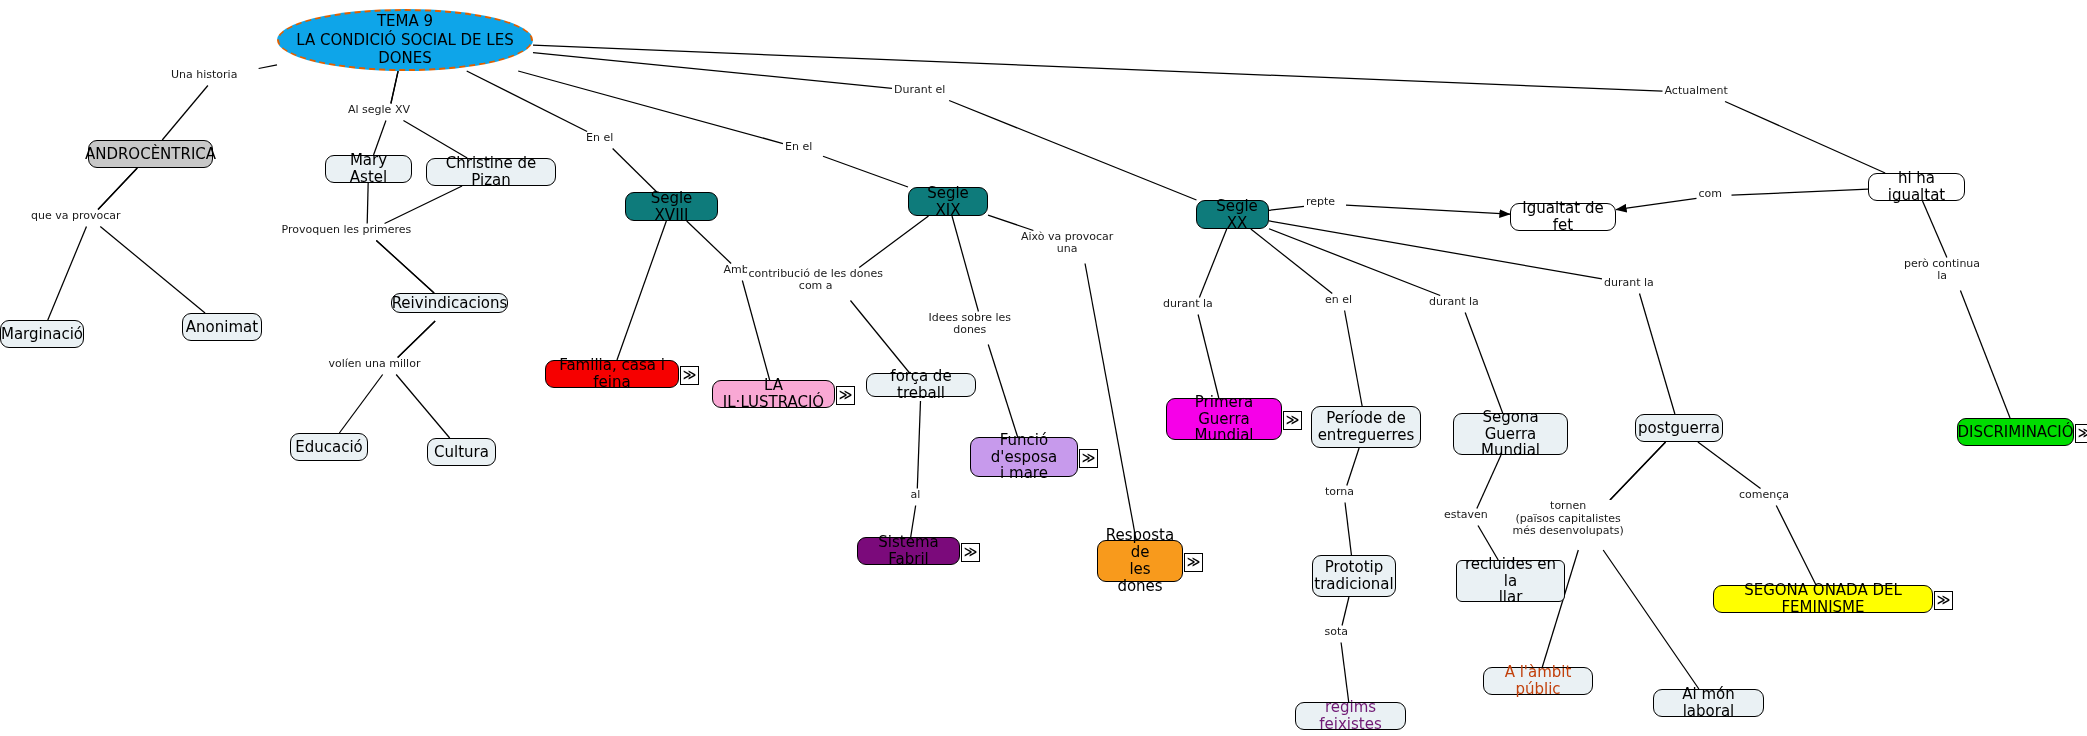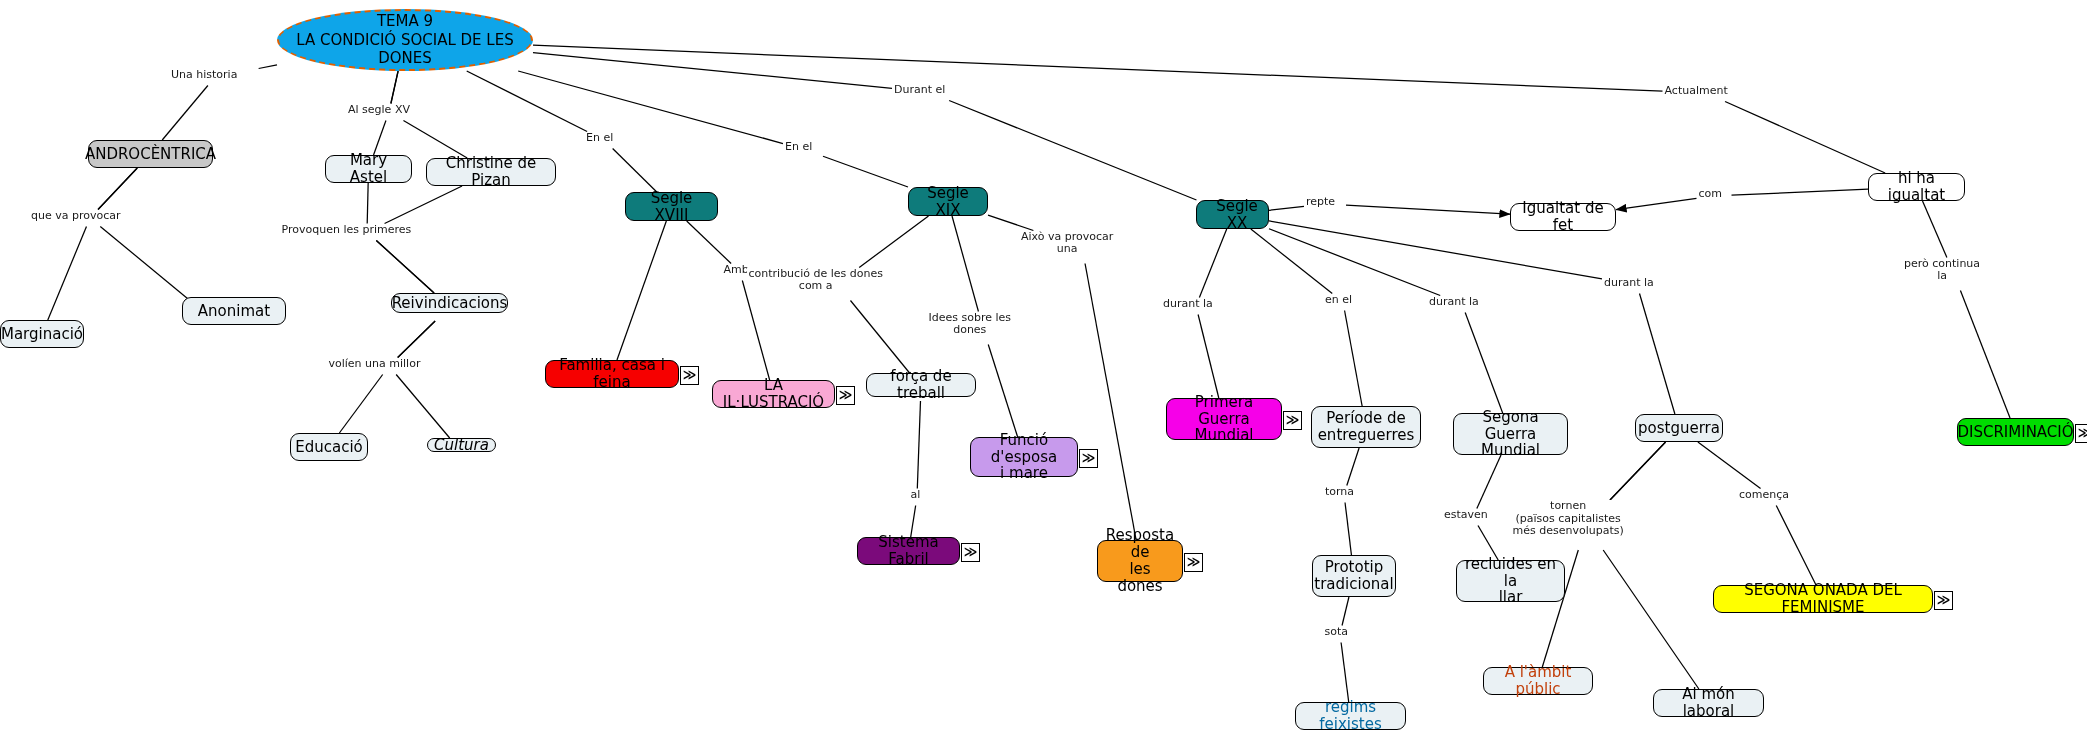--- a/index.html
+++ b/index.html
@@ -155,26 +155,26 @@
         <line x1="1922.5344827586207" y1="201" x2="1946.8879310344828" y2="257.5"></line>
         <line x1="1960.4224683544303" y1="290.5" x2="2010.0506329113923" y2="418"></line>
       </g>
   </svg>
 
   <div id="node-layer">
       <div class="node root" style="left: 277px; top: 9px; width: 256px; height: 62px; background: #0ea5e9; color: rgb(0, 0, 0);"><span>TEMA 9
 LA CONDICIÓ SOCIAL DE LES DONES</span></div>
       <div class="node" style="left: 88px; top: 140px; width: 125px; height: 28px; background: rgb(200, 200, 200); color: rgb(0, 0, 0);"><span>ANDROCÈNTRICA</span></div>
       <div class="node" style="left: 0px; top: 320px; width: 84px; height: 28px; background: rgb(234, 241, 244); color: rgb(0, 0, 0);"><span>Marginació</span></div>
-      <div class="node" style="left: 182px; top: 297px; width: 104px; height: 28px; background: rgb(234, 241, 244); color: rgb(0, 0, 0);"><span>Anonimat</span></div>
+      <div class="node" style="left: 182px; top: 313px; width: 80px; height: 28px; background: rgb(234, 241, 244); color: rgb(0, 0, 0);"><span>Anonimat</span></div>
       <div class="node" style="left: 325px; top: 155px; width: 87px; height: 28px; background: rgb(234, 241, 244); color: rgb(0, 0, 0);"><span>Mary Astel</span></div>
       <div class="node" style="left: 426px; top: 158px; width: 130px; height: 28px; background: rgb(234, 241, 244); color: rgb(0, 0, 0);"><span>Christine de Pizan</span></div>
       <div class="node" style="left: 391px; top: 293px; width: 117px; height: 20px; background: rgb(234, 241, 244); color: rgb(0, 0, 0);"><span>Reivindicacions</span></div>
       <div class="node" style="left: 290px; top: 433px; width: 78px; height: 28px; background: rgb(234, 241, 244); color: rgb(0, 0, 0);"><span>Educació</span></div>
-      <div class="node" style="left: 427px; top: 438px; width: 69px; height: 14px; background: rgb(234, 241, 244); color: rgb(0, 0, 0); font-style: italic;"><span>Cultura</span></div>
+      <div class="node" style="left: 427px; top: 438px; width: 69px; height: 28px; background: rgb(234, 241, 244); color: rgb(0, 0, 0);"><span>Cultura</span></div>
       <div class="node" style="left: 625px; top: 192px; width: 93px; height: 29px; background: rgb(14, 123, 123); color: rgb(0, 0, 0);"><span>Segle XVIII</span></div>
       <div class="node" style="left: 545px; top: 360px; width: 134px; height: 28px; background: rgb(246, 0, 0); color: rgb(0, 0, 0);"><span>Familia, casa i feina</span></div>
       <div class="badge" style="left: 680px; top: 366px;">≫</div>
       <div class="node" style="left: 712px; top: 380px; width: 123px; height: 28px; background: #f9a8d4; color: rgb(0, 0, 0);"><span>LA IL·LUSTRACIÓ</span></div>
       <div class="badge" style="left: 836px; top: 386px;">≫</div>
       <div class="node" style="left: 908px; top: 187px; width: 80px; height: 29px; background: rgb(14, 123, 123); color: rgb(0, 0, 0);"><span>Segle XIX</span></div>
       <div class="node" style="left: 866px; top: 373px; width: 110px; height: 24px; background: rgb(234, 241, 244); color: rgb(0, 0, 0);"><span>força de treball</span></div>
       <div class="node" style="left: 970px; top: 437px; width: 108px; height: 40px; background: rgb(199, 154, 236); color: rgb(0, 0, 0);"><span>Funció d'esposa
 i mare</span></div>
       <div class="badge" style="left: 1079px; top: 449px;">≫</div>
@@ -184,24 +184,24 @@
 les dones</span></div>
       <div class="badge" style="left: 1184px; top: 553px;">≫</div>
       <div class="node" style="left: 1196px; top: 200px; width: 73px; height: 29px; background: rgb(14, 123, 123); color: rgb(0, 0, 0); padding-left: 16px;"><span>Segle XX</span></div>
       <div class="node" style="left: 1166px; top: 398px; width: 116px; height: 42px; background: rgb(246, 0, 232); color: rgb(0, 0, 0);"><span>Primera Guerra
 Mundial</span></div>
       <div class="badge" style="left: 1283px; top: 411px;">≫</div>
       <div class="node" style="left: 1311px; top: 406px; width: 110px; height: 42px; background: rgb(234, 241, 244); color: rgb(0, 0, 0);"><span>Període de
 entreguerres</span></div>
       <div class="node" style="left: 1312px; top: 555px; width: 84px; height: 42px; background: rgb(234, 241, 244); color: rgb(0, 0, 0);"><span>Prototip
 tradicional</span></div>
-      <div class="node" style="left: 1295px; top: 702px; width: 111px; height: 28px; background: rgb(234, 241, 244); color: #0369a1;"><span>regims feixistes</span></div>
+      <div class="node" style="left: 1295px; top: 702px; width: 111px; height: 28px; background: rgb(234, 241, 244); color: #701a75;"><span>regims feixistes</span></div>
       <div class="node" style="left: 1453px; top: 413px; width: 115px; height: 42px; background: rgb(234, 241, 244); color: rgb(0, 0, 0);"><span>Segona Guerra
 Mundial</span></div>
-      <div class="node" style="left: 1456px; top: 560px; width: 109px; height: 42px; background: rgb(234, 241, 244); color: rgb(0, 0, 0);"><span>recluides en la
+      <div class="node" style="left: 1456px; top: 560px; width: 109px; height: 42px; background: rgb(234, 241, 244); color: rgb(0, 0, 0); border-radius: 6px;"><span>recluides en la
 llar</span></div>
       <div class="node" style="left: 1635px; top: 414px; width: 88px; height: 28px; background: rgb(234, 241, 244); color: rgb(0, 0, 0);"><span>postguerra</span></div>
       <div class="node" style="left: 1483px; top: 667px; width: 110px; height: 28px; background: rgb(234, 241, 244); color: #c2410c;"><span>A l'àmbit públic</span></div>
       <div class="node" style="left: 1653px; top: 689px; width: 111px; height: 28px; background: rgb(234, 241, 244); color: rgb(0, 0, 0);"><span>Al món laboral</span></div>
       <div class="node" style="left: 1713px; top: 585px; width: 220px; height: 28px; background: rgb(255, 255, 0); color: rgb(0, 0, 0);"><span>SEGONA ONADA DEL FEMINISME</span></div>
       <div class="badge" style="left: 1934px; top: 591px;">≫</div>
       <div class="node plain" style="left: 1510px; top: 203px; width: 106px; height: 28px; background: rgb(255, 255, 255); color: rgb(0, 0, 0);"><span>Igualtat de fet</span></div>
       <div class="node plain" style="left: 1868px; top: 173px; width: 97px; height: 28px; background: rgb(255, 255, 255); color: rgb(0, 0, 0);"><span>hi ha igualtat</span></div>
       <div class="node" style="left: 1957px; top: 418px; width: 117px; height: 28px; background: rgb(0, 221, 0); color: rgb(0, 0, 0);"><span>DISCRIMINACIÓ</span></div>
       <div class="badge" style="left: 2075px; top: 424px;">≫</div>

